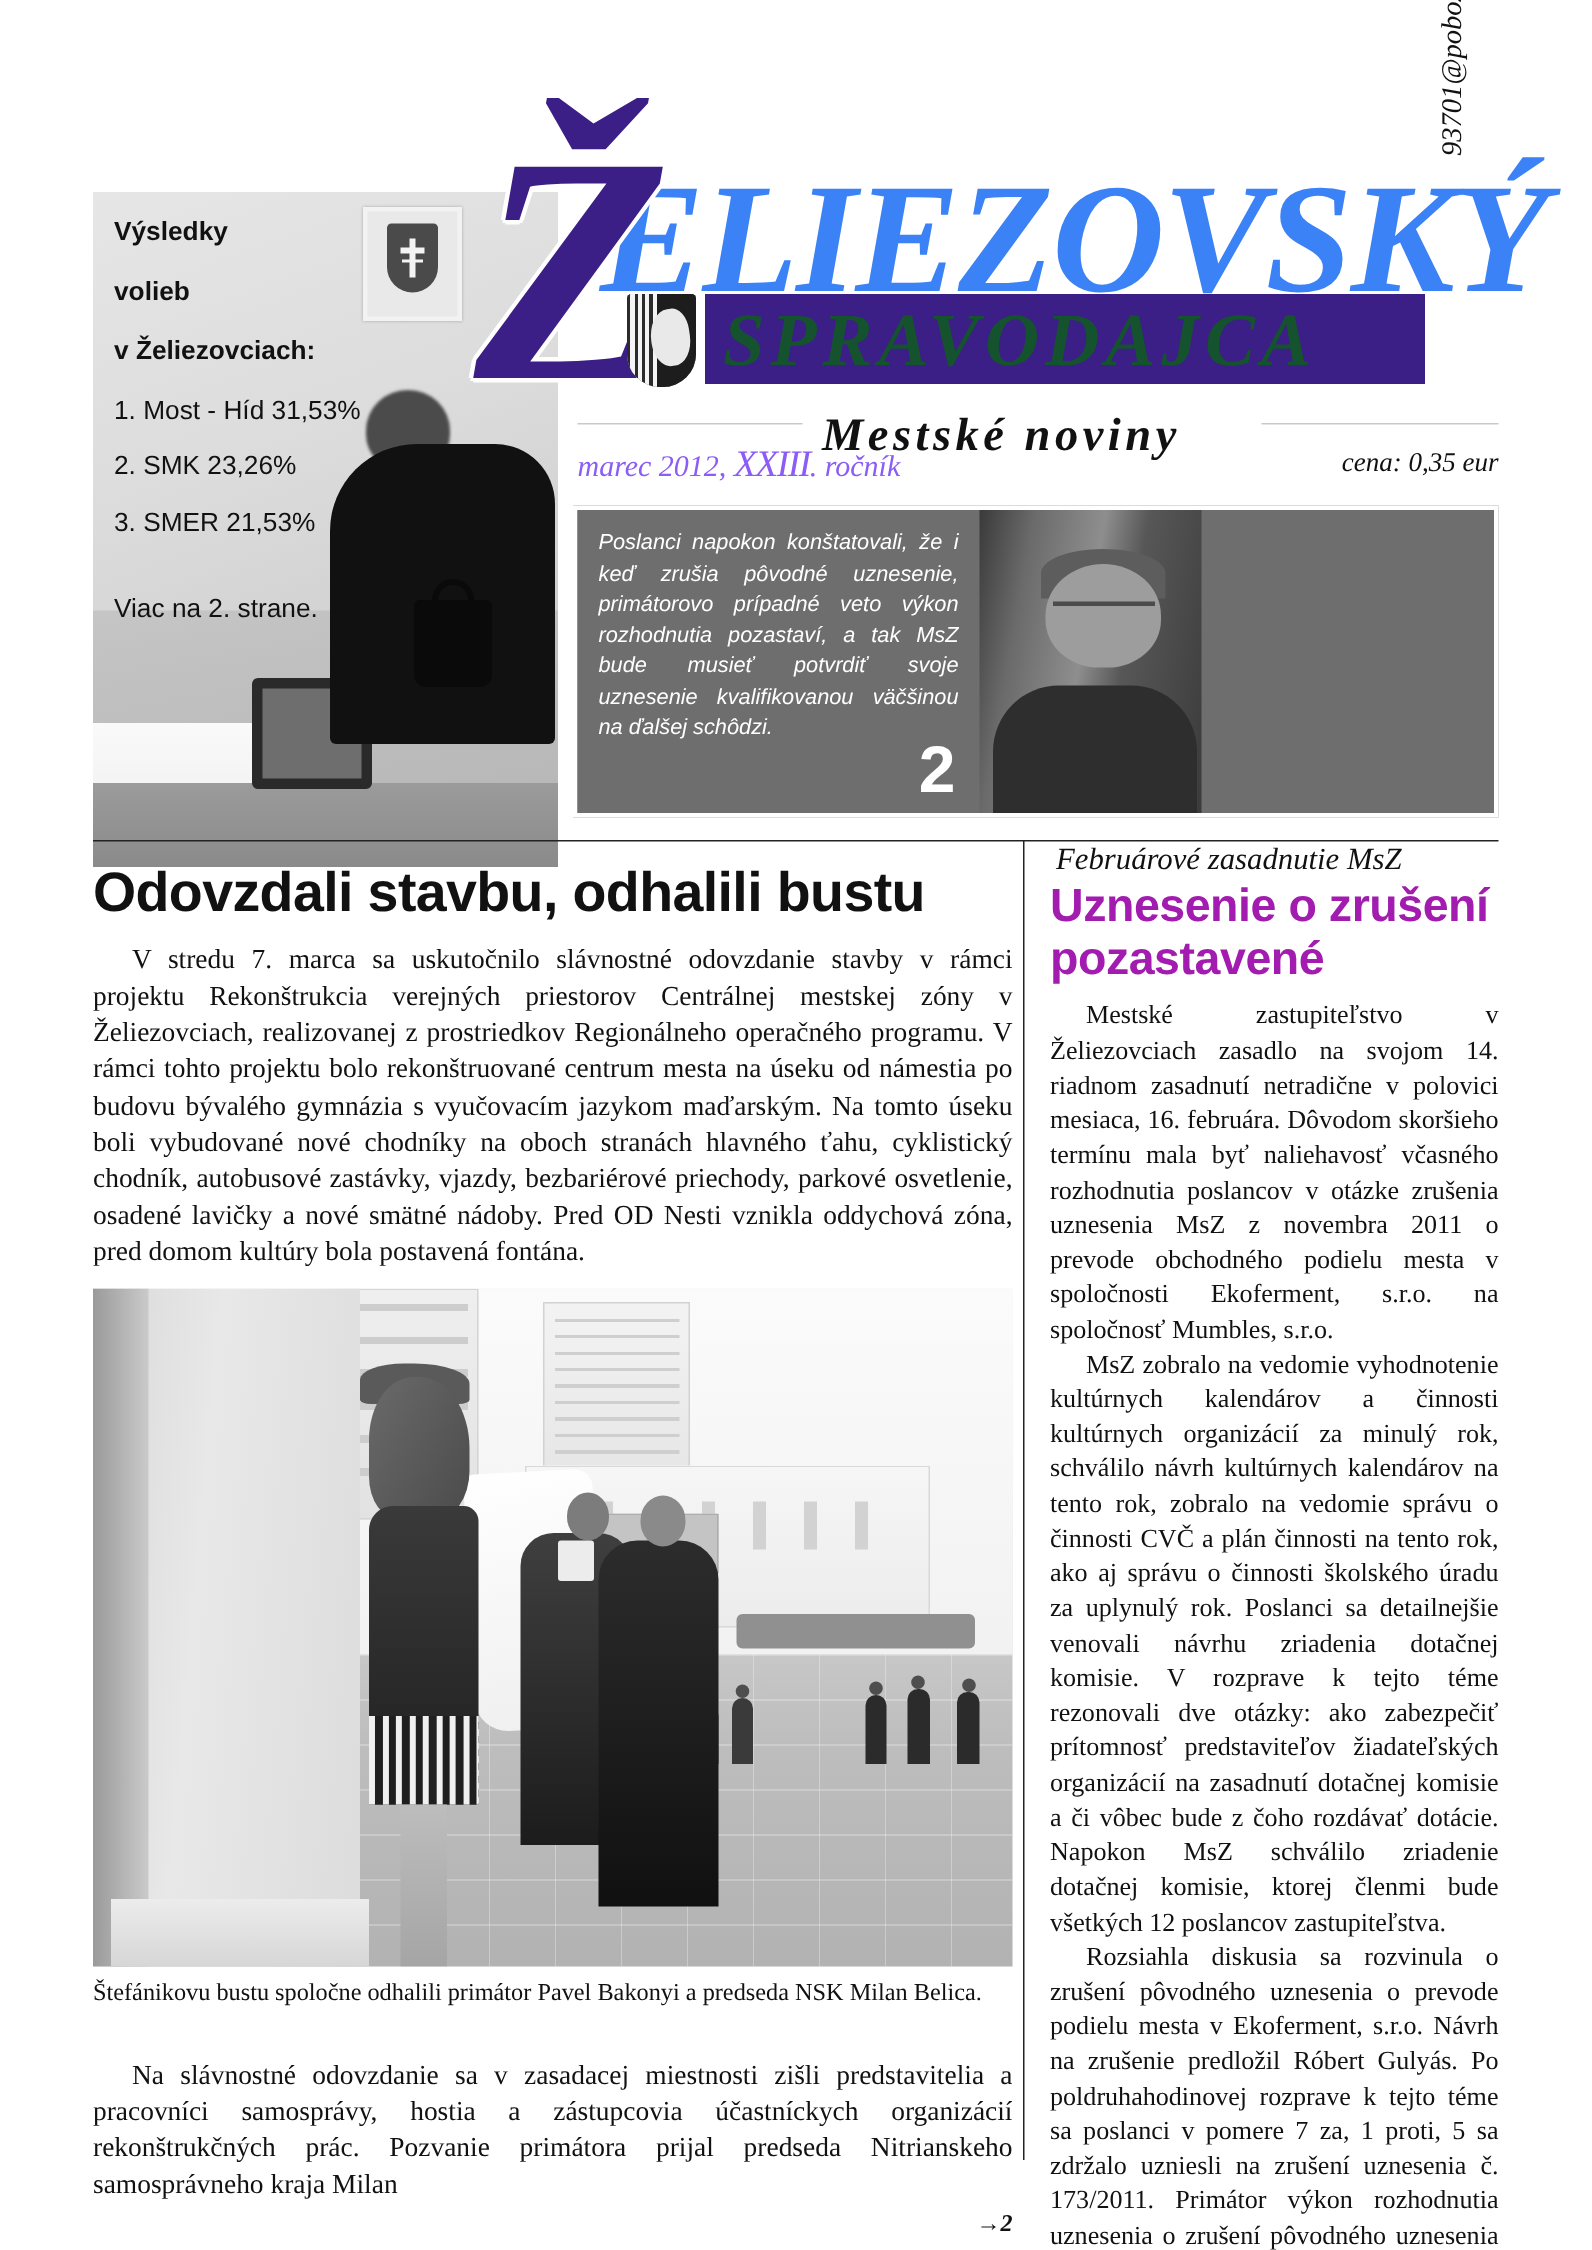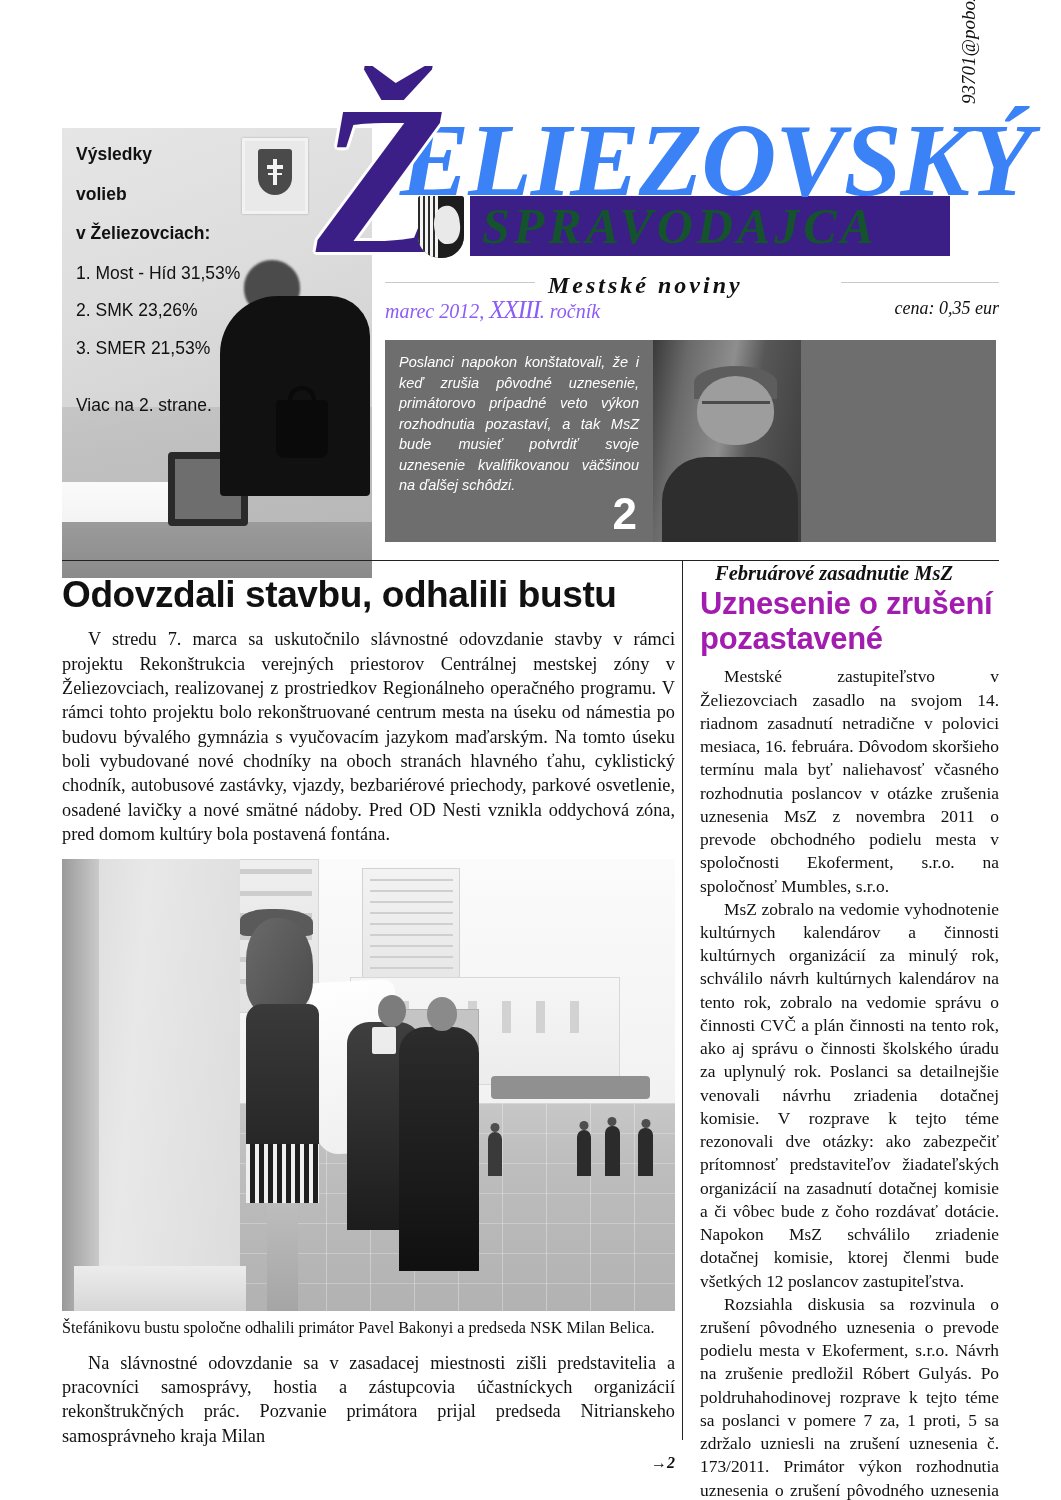--- a/index.html
+++ b/index.html
@@ -163,21 +163,21 @@
     font-family:"Liberation Serif", serif;
     font-style:italic; font-size:19px; color:#111;
     transform:rotate(-90deg); transform-origin:left top;
     white-space:nowrap;
     z-index:7;
   }
 
   .mestske-noviny{
     position:absolute; left:548px; top:272px;
     font-family:"Liberation Serif", serif;
-    font-weight:bold; font-style:italic; font-size:24px;
+    font-weight:bold; font-style:italic; font-size:31px;
     letter-spacing:3px; color:#111;
   }
   .issue-line{
     position:absolute; left:385px; top:296px;
     font-family:"Liberation Serif", serif;
     font-style:italic; font-size:20px; color:#8b5cf6;
   }
   .issue-line .roman{ font-size:25px; letter-spacing:-1px; }
   .price-line{
     position:absolute; right:62px; top:298px;
@@ -390,22 +390,22 @@
   }
   .cont-left{
     margin-top:6px; text-align:right;
     font-family:"Liberation Serif", serif;
     font-weight:bold; font-style:italic; font-size:16px;
   }
 
   
   .kicker{
     font-family:"Liberation Serif", serif;
-    font-weight:bold; font-style:italic; font-size:20.5px;
-    margin:0 0 2px 15px; color:#111;
+    font-weight:normal; font-style:italic; font-size:20.5px;
+    margin:0 0 2px 4px; color:#111;
   }
   .headline-right{
     font-family:"Liberation Sans", sans-serif;
     font-weight:bold; font-size:31px; line-height:1.12;
     margin:0 0 9px 0; color:#a21caf; letter-spacing:-0.3px;
   }
   p.body-r{
     margin:0; text-align:justify;
     font-family:"Liberation Serif", serif;
     font-size:17.4px; line-height:1.335;
@@ -510,21 +510,21 @@
     <div class="pm-man2-body"></div>
     <div class="pm-man2-head"></div>
     <div class="pm-bust-cap"></div>
     <div class="pm-bust"></div>
     <div class="pm-fig1"></div>
     <div class="pm-skirt"></div>
     <div class="pm-legs"></div>
   </div>
 
   <div class="photo-caption">Štefánikovu bustu spoločne odhalili primátor Pavel Bakonyi a predseda NSK Milan Belica.</div>
-  <p class="body nofirst" style="margin-top:12px;">Na slávnostné odovzdanie sa v zasadacej miestnosti zišli predstavitelia a pracovníci samosprávy, hostia a zástupcovia účastníckych organizácií rekonštrukčných prác. Pozvanie primátora prijal predseda Nitrianskeho samosprávneho kraja Milan</p>
+  <p class="body nofirst" style="margin-top:32px;">Na slávnostné odovzdanie sa v zasadacej miestnosti zišli predstavitelia a pracovníci samosprávy, hostia a zástupcovia účastníckych organizácií rekonštrukčných prác. Pozvanie primátora prijal predseda Nitrianskeho samosprávneho kraja Milan</p>
   <div class="cont-left">→2</div>
 </div>
 
 <div class="col-right">
   <div class="kicker">Februárové zasadnutie MsZ</div>
   <h2 class="headline-right">Uznesenie o zrušení pozastavené</h2>
   <p class="body-r">Mestské zastupiteľstvo v Želiezovciach zasadlo na svojom 14. riadnom zasadnutí netradične v polovici mesiaca, 16. februára. Dôvodom skoršieho termínu mala byť naliehavosť včasného rozhodnutia poslancov v otázke zrušenia uznesenia MsZ z novembra 2011 o prevode obchodného podielu mesta v spoločnosti Ekoferment, s.r.o. na spoločnosť Mumbles, s.r.o.</p>
   <p class="body-r">MsZ zobralo na vedomie vyhodnotenie kultúrnych kalendárov a činnosti kultúrnych organizácií za minulý rok, schválilo návrh kultúrnych kalendárov na tento rok, zobralo na vedomie správu o činnosti CVČ a plán činnosti na tento rok, ako aj správu o činnosti školského úradu za uplynulý rok. Poslanci sa detailnejšie venovali návrhu zriadenia dotačnej komisie. V rozprave k tejto téme rezonovali dve otázky: ako zabezpečiť prítomnosť predstaviteľov žiadateľských organizácií na zasadnutí dotačnej komisie a či vôbec bude z čoho rozdávať dotácie. Napokon MsZ schválilo zriadenie dotačnej komisie, ktorej členmi bude všetkých 12 poslancov zastupiteľstva.</p>
   <p class="body-r">Rozsiahla diskusia sa rozvinula o zrušení pôvodného uznesenia o prevode podielu mesta v Ekoferment, s.r.o. Návrh na zrušenie predložil Róbert Gulyás. Po poldruhahodinovej rozprave k tejto téme sa poslanci v pomere 7 za, 1 proti, 5 sa zdržalo uzniesli na zrušení uznesenia č. 173/2011. Primátor výkon rozhodnutia uznesenia o zrušení pôvodného uznesenia pozastavil.</p>
 

